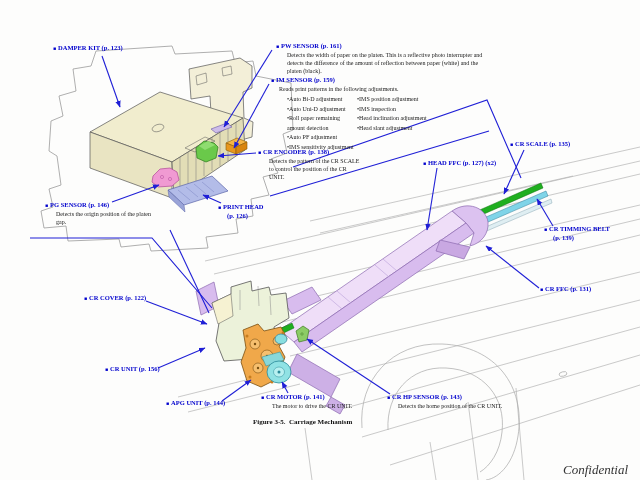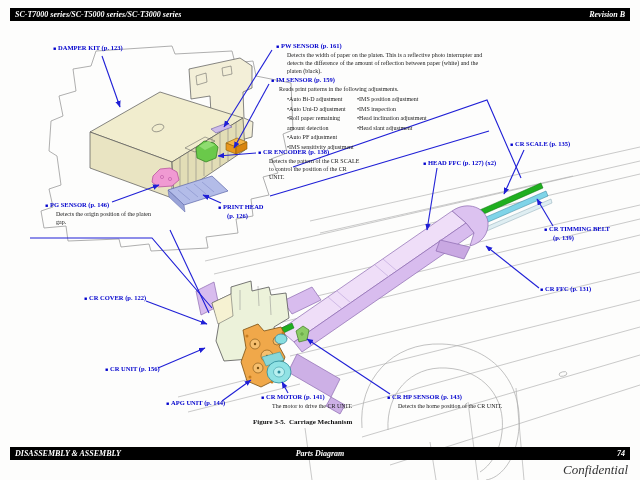--- a/index.html
+++ b/index.html
@@ -202,24 +202,20 @@
       <line x1="112" y1="202" x2="159" y2="185"></line>
       <line x1="221" y1="203" x2="203" y2="195"></line>
       <line x1="146" y1="301" x2="207" y2="324"></line>
       <line x1="158" y1="368" x2="205" y2="348"></line>
       <line x1="222" y1="401" x2="251" y2="380"></line>
       <line x1="288" y1="393" x2="282" y2="382"></line>
       <line x1="390" y1="394" x2="307" y2="339"></line>
     </g>
   </svg>
 
-  <div class="bar header-bar">
-    <span>SC-T7000 series/SC-T5000 series/SC-T3000 series</span>
-    <span class="rgt">Revision B</span>
-  </div>
 
   <div class="callout" style="left:53px;top:44px">
     <div class="lbl"><span class="mk">■</span><span>DAMPER KIT (p. 123)</span></div>
   </div>
 
   <div class="callout" style="left:276px;top:42px">
     <div class="lbl"><span class="mk">■</span><span>PW SENSOR (p. 161)</span></div>
     <div class="desc" style="width:202px">Detects the width of paper on the platen. This is a reflective photo interrupter and detects the difference of the amount of reflection between paper (white) and the platen (black).</div>
   </div>
 
@@ -290,20 +286,15 @@
     <div class="desc nowrap">The motor to drive the CR UNIT.</div>
   </div>
 
   <div class="callout" style="left:387px;top:393px">
     <div class="lbl"><span class="mk">■</span><span>CR HP SENSOR (p. 143)</span></div>
     <div class="desc nowrap">Detects the home position of the CR UNIT.</div>
   </div>
 
   <div class="caption" style="left:253px;top:418px">Figure 3-5.  Carriage Mechanism</div>
 
-  <div class="bar footer-bar">
-    <span>DISASSEMBLY &amp; ASSEMBLY</span>
-    <span class="ctr">Parts Diagram</span>
-    <span class="rgt">74</span>
-  </div>
   <div class="confidential">Confidential</div>
 
 </div>
 
 </body></html>

